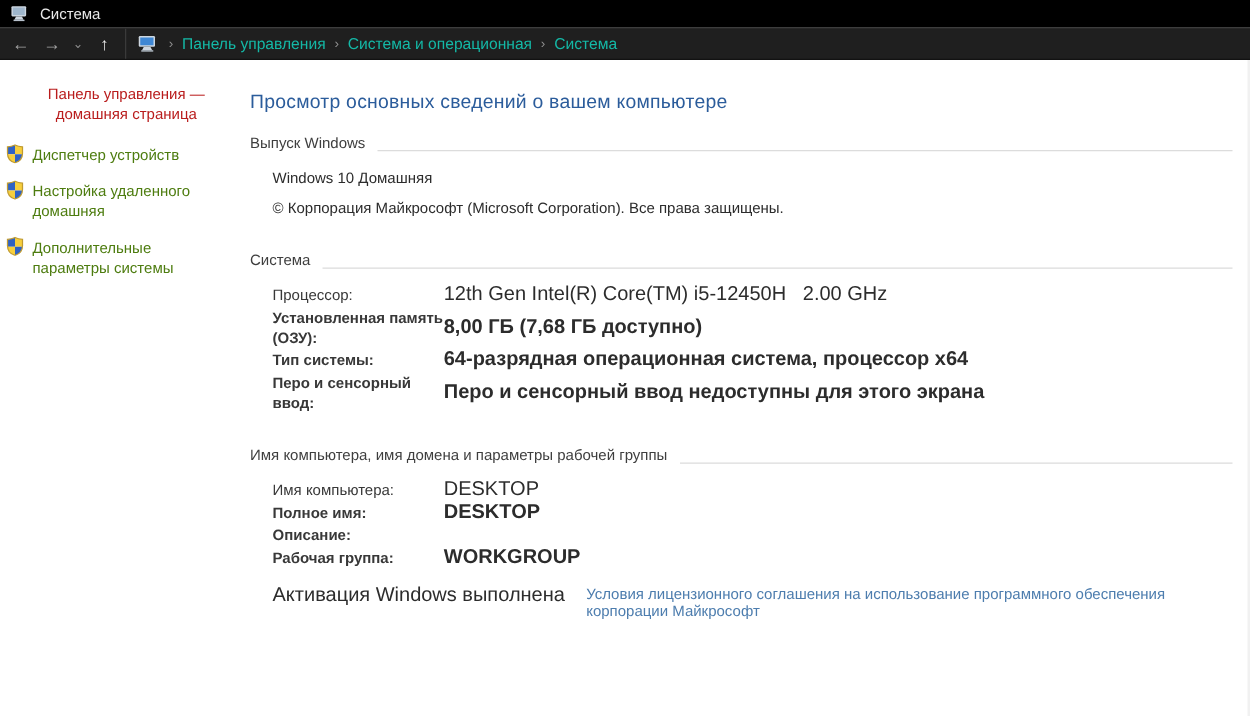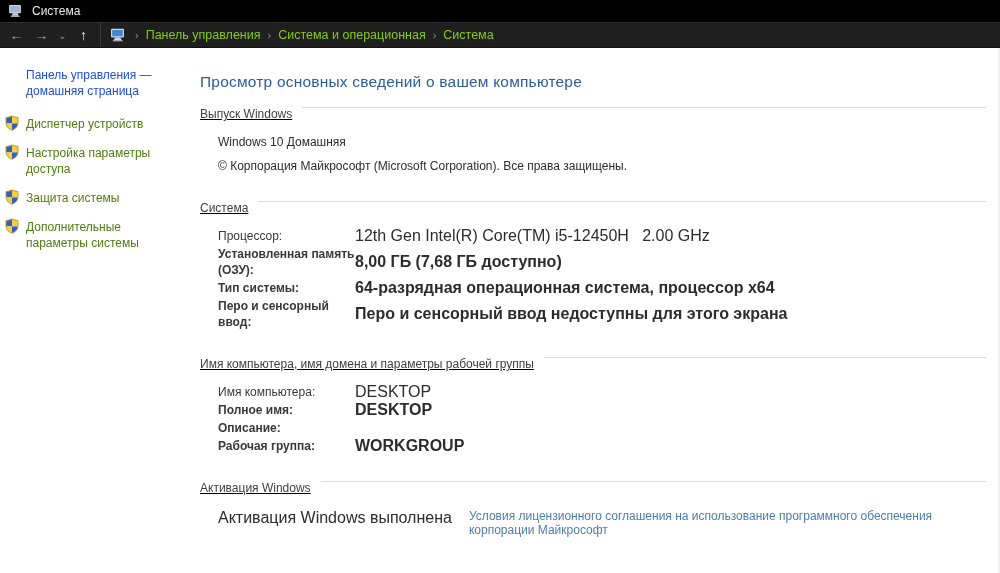--- a/index.html
+++ b/index.html
@@ -17,37 +17,37 @@
     border-bottom:1px solid #121212; display:flex; align-items:center;
     color:#e2e2e2; font-size:12.5px; padding-left:4px; }
   .nav-btn { width:25px; height:24px; display:flex; align-items:center;
     justify-content:center; font-size:14px; color:#a2a2a2; cursor:default; }
   .nav-btn.small { width:17px; font-size:10px; color:#8d8d8d; }
   .nav-btn.up { color:#ececec; }
   .addressbar { display:flex; align-items:center; height:24px; margin-left:4px;
     border-left:1px solid #3a3a3a; padding-left:9px; }
   .addressbar .pc-icon { width:16px; height:14px; margin-right:2px; }
   .crumb-sep { color:#8f8f8f; font-size:11px; padding:0 7px; }
-  .crumb { color:#84cc16; white-space:nowrap; cursor:default; }
+  .crumb { color:#14b8a6; white-space:nowrap; cursor:default; }
 
   
   .content { display:flex; height:525px; background:#fff; border-right:2px solid #f1f1f1; }
 
   .sidebar { width:200px; flex:none; padding:19px 0 0 4px; }
-  .sidebar-home { margin:0 0 17px 22px; width:150px; color:#1d4ed8;
-    font-size:12px; line-height:16px; cursor:pointer; }
+  .sidebar-home { margin:0 0 17px 22px; width:150px; color:#b91c1c;
+    font-size:12px; line-height:16px; cursor:pointer;text-align:center; }
   .sidebar-item { display:flex; align-items:flex-start; margin-bottom:13px;
     width:192px; cursor:pointer; }
   .shield-icon { width:16px; height:16px; flex:none; margin-right:6px; margin-top:-1px; }
   .sidebar-label { color:#4d7c0f; font-size:12px; line-height:16px; width:152px; }
 
   .main { flex:1; padding:25px 12px 0 0; }
   .page-title { color:#2b5c9b; font-size:15.5px; font-weight:400; letter-spacing:.2px; }
 
-  .section-head { display:flex; align-items:flex-start;text-decoration:underline; }
+  .section-head { display:flex; align-items:flex-end; }
   .section-head-label { font-size:12px; color:#3e3e3e; white-space:nowrap; }
   .rule { flex:1; height:1px; background:#dcdcdc; margin-left:10px; }
 
   .mt-sec1 { margin-top:16px; }
   .mt-sec  { margin-top:27px; }
 
   .block { padding-left:18px; }
   .line { font-size:12px; color:#2c2c2c; line-height:15px; margin-top:14px; }
   .kv { display:flex; margin-top:13px;align-items:center; }
   .kv-label { width:137px; flex:none; font-size:12px; color:#383838; line-height:16px; }
@@ -125,40 +125,23 @@
             </clipPath>
           </defs>
         <g clip-path="url(#sh2)">
             <rect x="0" y="0" width="8" height="8.4" fill="#2f62c4"></rect>
             <rect x="8" y="0" width="8" height="8.4" fill="#f7cf3d"></rect>
             <rect x="0" y="8.4" width="8" height="8" fill="#f7cf3d"></rect>
             <rect x="8" y="8.4" width="8" height="8" fill="#2f62c4"></rect>
           </g>
         <path d="M8 1 C9.8 1.9 12.2 2.4 14 2.5 V7.5 C14 11.4 11.5 14.2 8 15.2 C4.5 14.2 2 11.4 2 7.5 V2.5 C3.8 2.4 6.2 1.9 8 1 Z" fill="none" stroke="#c09b30" stroke-width="1"></path>
       </svg>
-      <span class="sidebar-label">Настройка параметры доступа</span>
-    </div>
-
-    <div class="sidebar-item">
-      <svg class="shield-icon" viewBox="0 0 16 16">
-        <defs>
-            <clipPath id="sh3">
-              <path d="M8 1 C9.8 1.9 12.2 2.4 14 2.5 V7.5 C14 11.4 11.5 14.2 8 15.2 C4.5 14.2 2 11.4 2 7.5 V2.5 C3.8 2.4 6.2 1.9 8 1 Z"></path>
-            </clipPath>
-          </defs>
-        <g clip-path="url(#sh3)">
-            <rect x="0" y="0" width="8" height="8.4" fill="#2f62c4"></rect>
-            <rect x="8" y="0" width="8" height="8.4" fill="#f7cf3d"></rect>
-            <rect x="0" y="8.4" width="8" height="8" fill="#f7cf3d"></rect>
-            <rect x="8" y="8.4" width="8" height="8" fill="#2f62c4"></rect>
-          </g>
-        <path d="M8 1 C9.8 1.9 12.2 2.4 14 2.5 V7.5 C14 11.4 11.5 14.2 8 15.2 C4.5 14.2 2 11.4 2 7.5 V2.5 C3.8 2.4 6.2 1.9 8 1 Z" fill="none" stroke="#c09b30" stroke-width="1"></path>
-      </svg>
-      <span class="sidebar-label">Защита системы</span>
-    </div>
+      <span class="sidebar-label">Настройка удаленного домашняя</span>
+    </div>
+
 
     <div class="sidebar-item">
       <svg class="shield-icon" viewBox="0 0 16 16">
         <defs>
             <clipPath id="sh4">
               <path d="M8 1 C9.8 1.9 12.2 2.4 14 2.5 V7.5 C14 11.4 11.5 14.2 8 15.2 C4.5 14.2 2 11.4 2 7.5 V2.5 C3.8 2.4 6.2 1.9 8 1 Z"></path>
             </clipPath>
           </defs>
         <g clip-path="url(#sh4)">
             <rect x="0" y="0" width="8" height="8.4" fill="#2f62c4"></rect>
@@ -223,24 +206,20 @@
       <div class="kv">
         <span class="kv-label">Описание:</span>
         <span class="kv-value"></span>
       </div>
       <div class="kv">
         <span class="kv-label">Рабочая группа:</span>
         <span class="kv-value">WORKGROUP</span>
       </div>
     </div>
 
-    <div class="section-head mt-sec">
-      <span class="section-head-label">Активация Windows</span>
-      <span class="rule"></span>
-    </div>
     <div class="block">
       <div class="activation-line">
         <span class="activation-status">Активация Windows выполнена</span>
         <span class="license-link">Условия лицензионного соглашения на использование программного обеспечения корпорации Майкрософт</span>
       </div>
     </div>
   </div>
 </div>
 
 </body></html>

